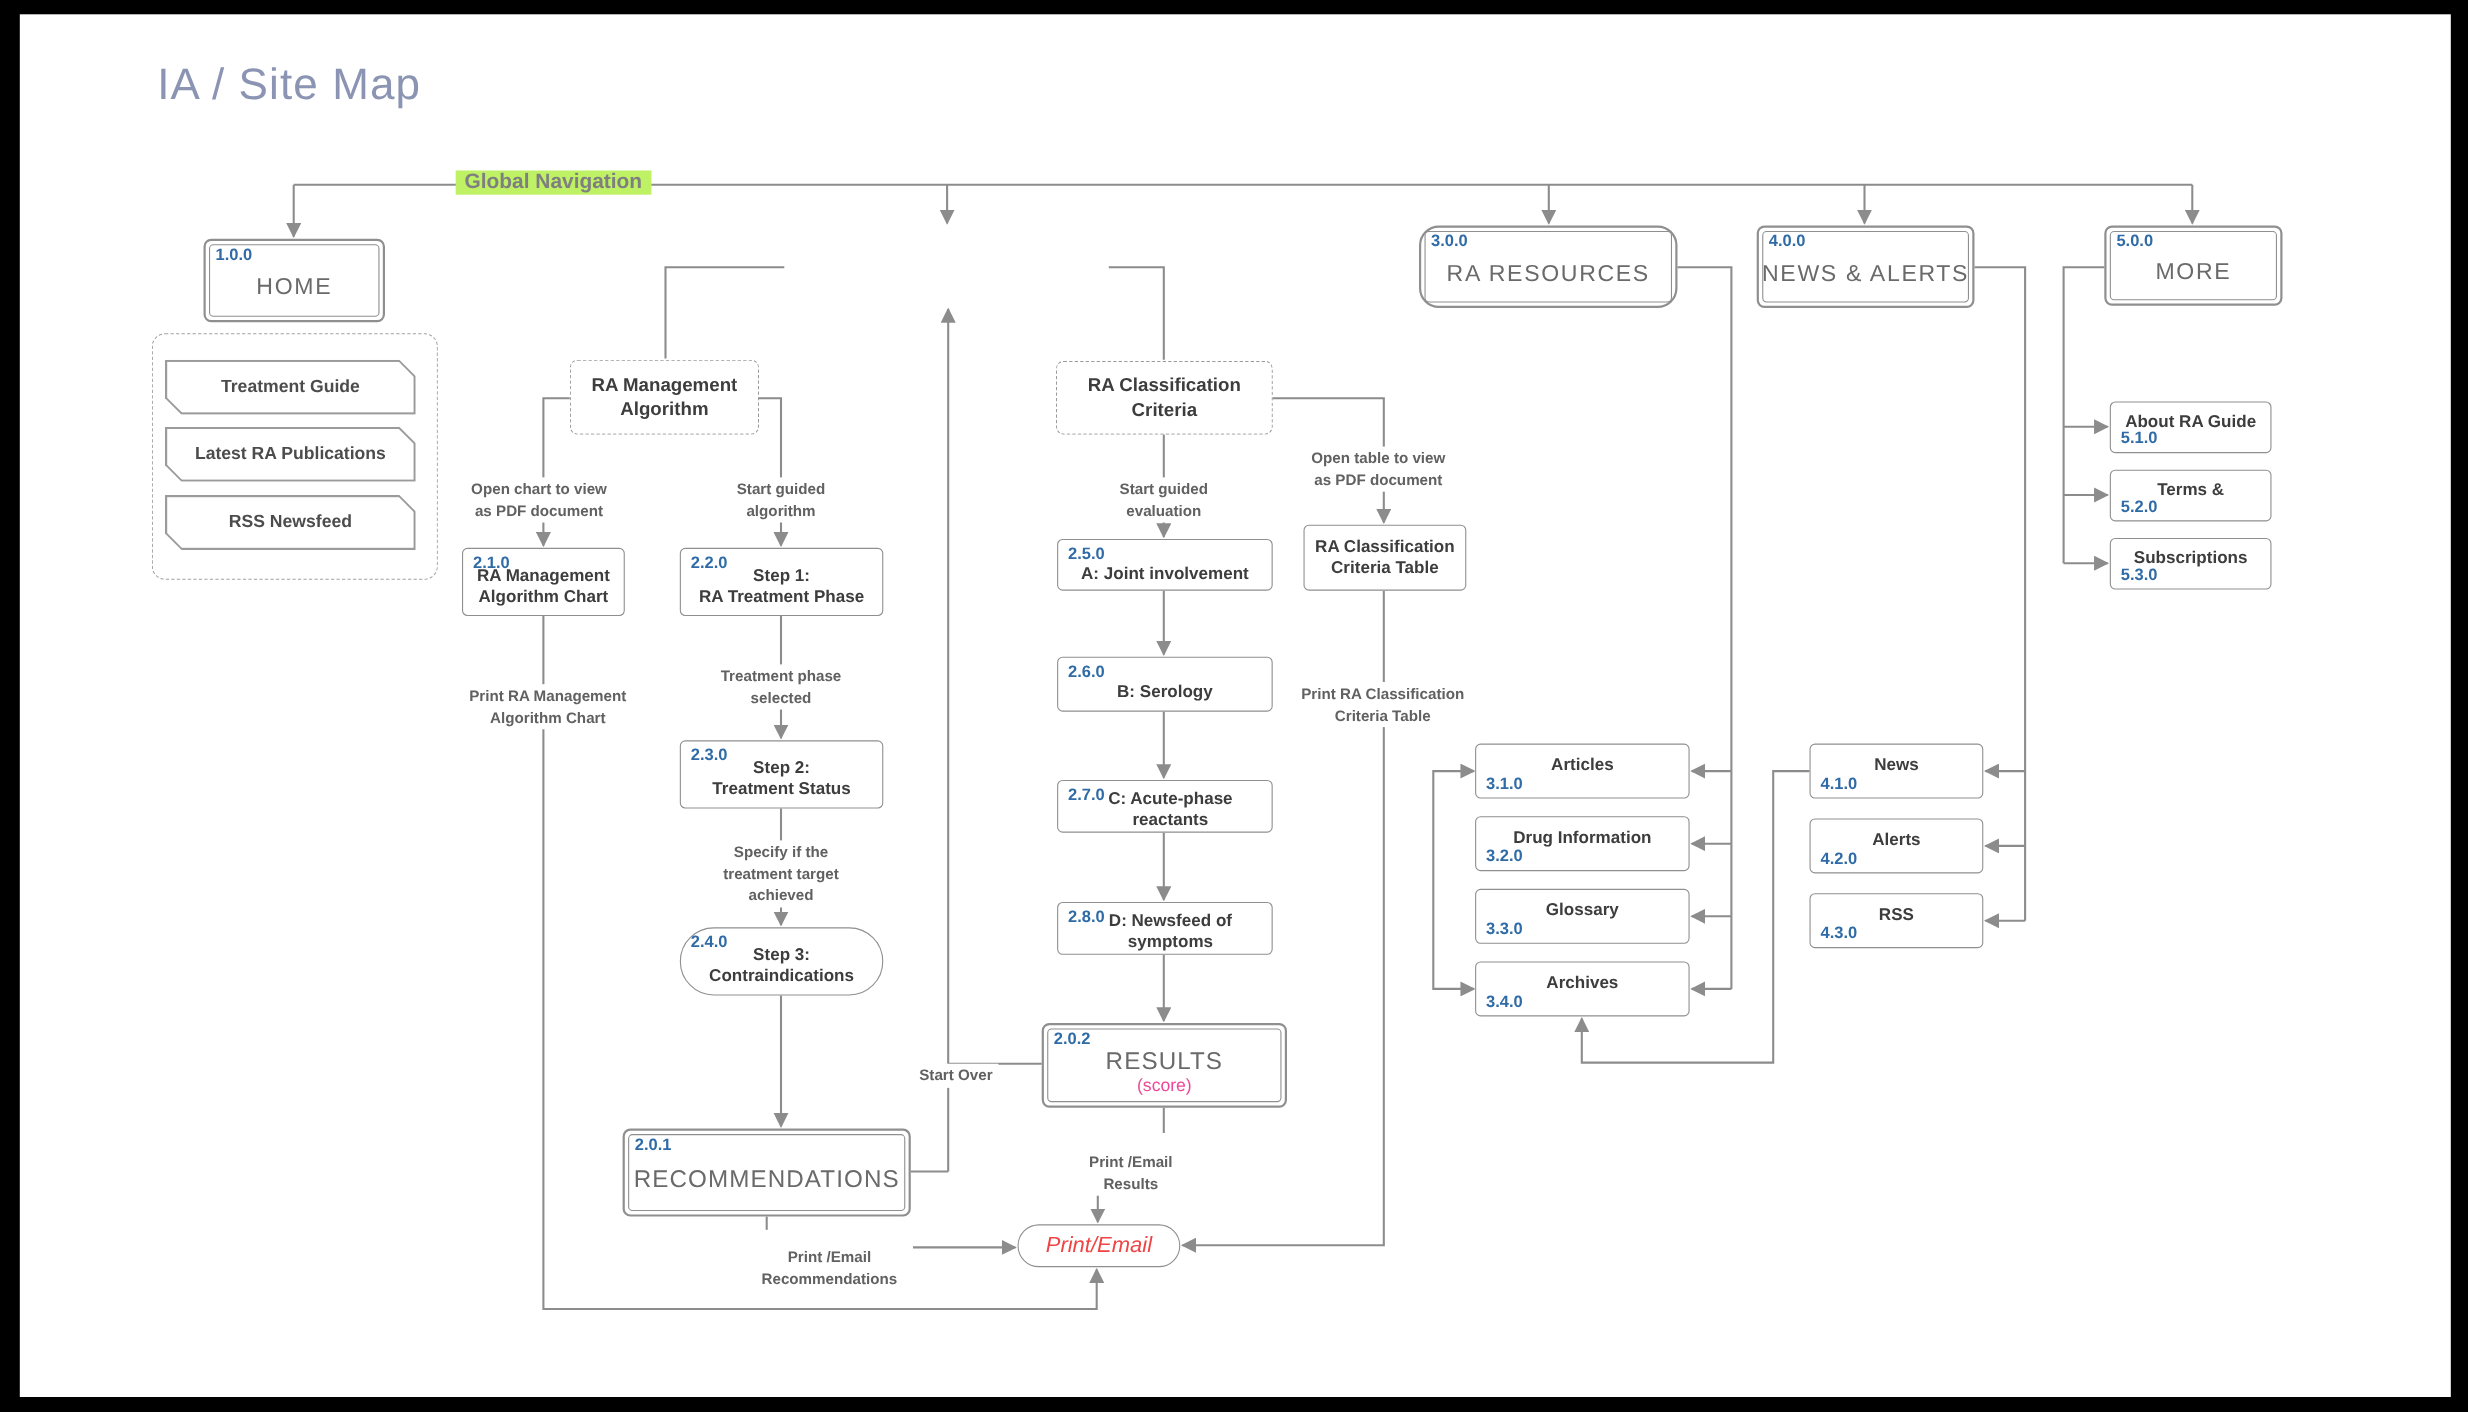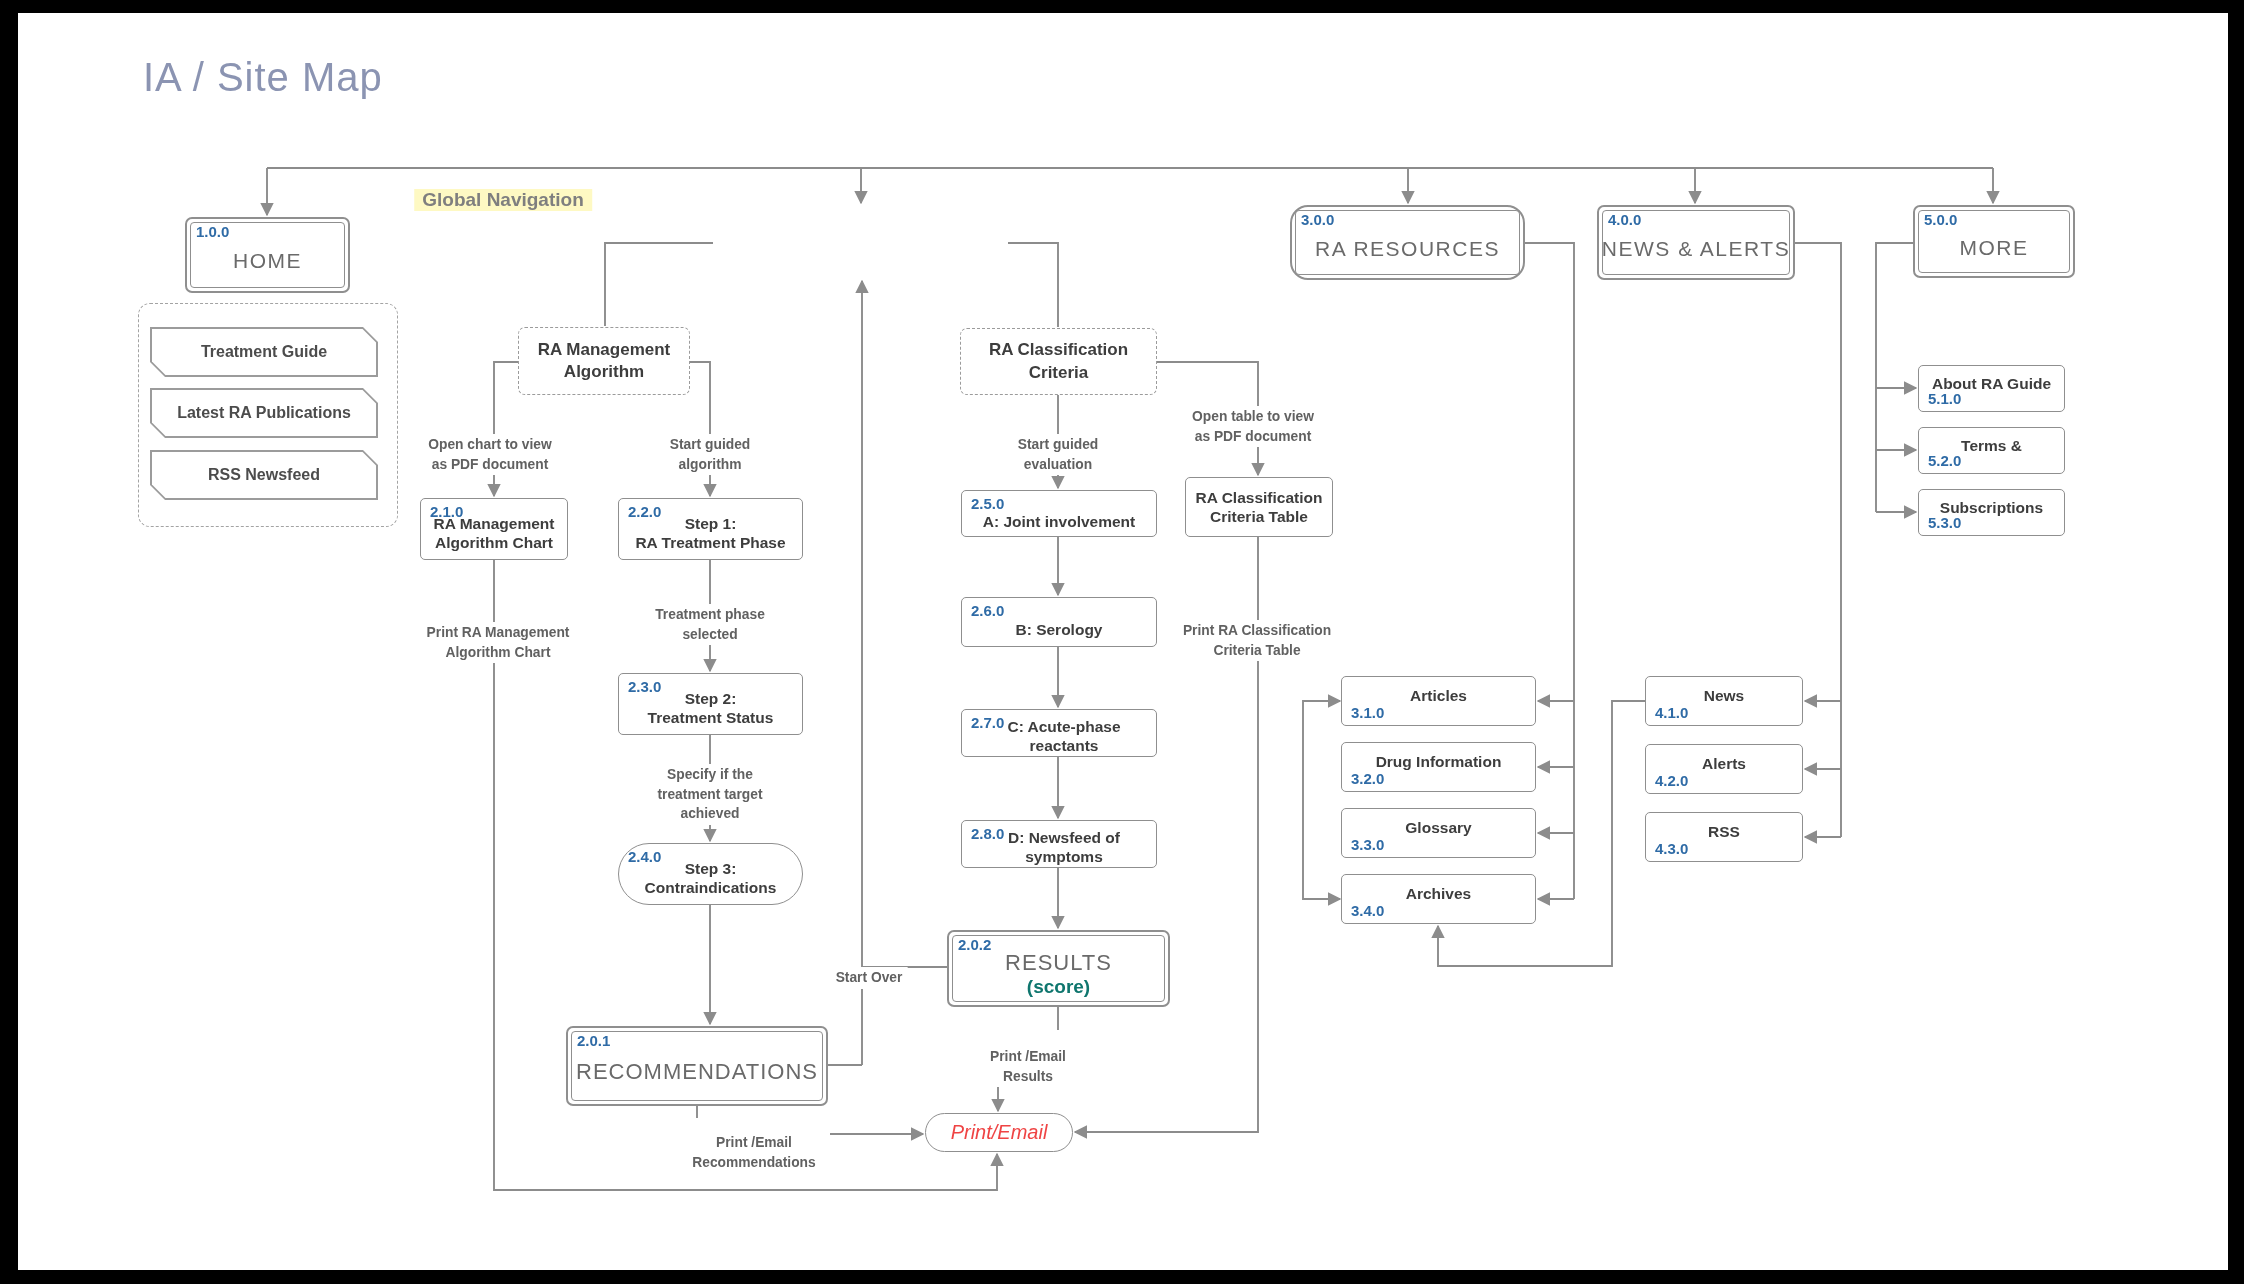--- a/index.html
+++ b/index.html
@@ -16,36 +16,36 @@
   .single{border:1.7px solid #8f8f8f;border-radius:5px;}
   .dashed{border:1.7px dashed #9b9b9b;border-radius:7px;background:#fff;}
   .group-dashed{position:absolute;z-index:2;border:1.7px dashed #a3a3a3;border-radius:12px;background:transparent;box-sizing:border-box;}
 
   .num{position:absolute;top:4px;left:9px;font-weight:bold;font-size:15px;color:#2f6ba6;z-index:3;}
   .num-b{position:absolute;bottom:4px;left:9px;font-weight:bold;font-size:15px;color:#2f6ba6;z-index:3;}
   .main-lbl{font-size:21px;color:#6a6a6a;letter-spacing:1.5px;padding-top:12px;white-space:pre-line;}
   .sub-lbl{font-weight:bold;font-size:15.5px;color:#3d3d3d;line-height:1.25;white-space:pre-line;padding-top:8px;}
   .tight .sub-lbl{padding-top:6px;padding-left:10px;}
   .big-lbl{font-size:22px;color:#6a6a6a;letter-spacing:1px;line-height:1.2;padding-top:12px;white-space:pre-line;}
-  .score{display:block;font-size:19px;letter-spacing:0;color:#0f766e;font-weight:bold;}
+  .score{display:block;font-size:16px;letter-spacing:0;color:#ec4899;}
   .grp-lbl{font-weight:bold;font-size:17px;color:#3d3d3d;line-height:1.3;white-space:pre-line;}
 
   .flag{position:absolute;z-index:2;background:#9b9b9b;
         clip-path:polygon(0 0,calc(100% - 15px) 0,100% 15px,100% 100%,15px 100%,0 calc(100% - 15px));}
   .flag .inner{position:absolute;inset:1.7px;background:#fff;display:flex;align-items:center;justify-content:center;
         clip-path:polygon(0 0,calc(100% - 14px) 0,100% 14px,100% 100%,14px 100%,0 calc(100% - 14px));
         font-weight:bold;font-size:16px;color:#4c4c4c;}
 
   .oval{position:absolute;z-index:2;background:#fff;border:1.8px solid #8f8f8f;border-radius:22px;
         display:flex;align-items:center;justify-content:center;font-style:italic;font-size:20px;color:#ef4444;box-sizing:border-box;}
 
   .ann{position:absolute;z-index:3;transform:translateX(-50%);background:#fff;padding:1px 5px;
        text-align:center;font-weight:bold;font-size:13.8px;color:#616161;line-height:1.42;white-space:pre-line;margin-top:12px;}
-  #global-nav-label{position:absolute;z-index:3;transform:translateX(-50%);background:#fef9c3;padding:0 8px;
-       font-weight:bold;font-size:19px;color:#7f7f7f;white-space:nowrap;margin-top:34px;}
+  #global-nav-label{position:absolute;z-index:3;transform:translateX(-50%);background:#bef264;padding:0 8px;
+       font-weight:bold;font-size:19px;color:#7f7f7f;white-space:nowrap;}
 </style>
 </head>
 <body>
 
 <div id="stage">
   <div id="paper"></div>
 
   <div id="page-title">IA / Site Map</div>
 
   <svg id="connectors" width="2244" height="1284" viewBox="0 0 2244 1284">

